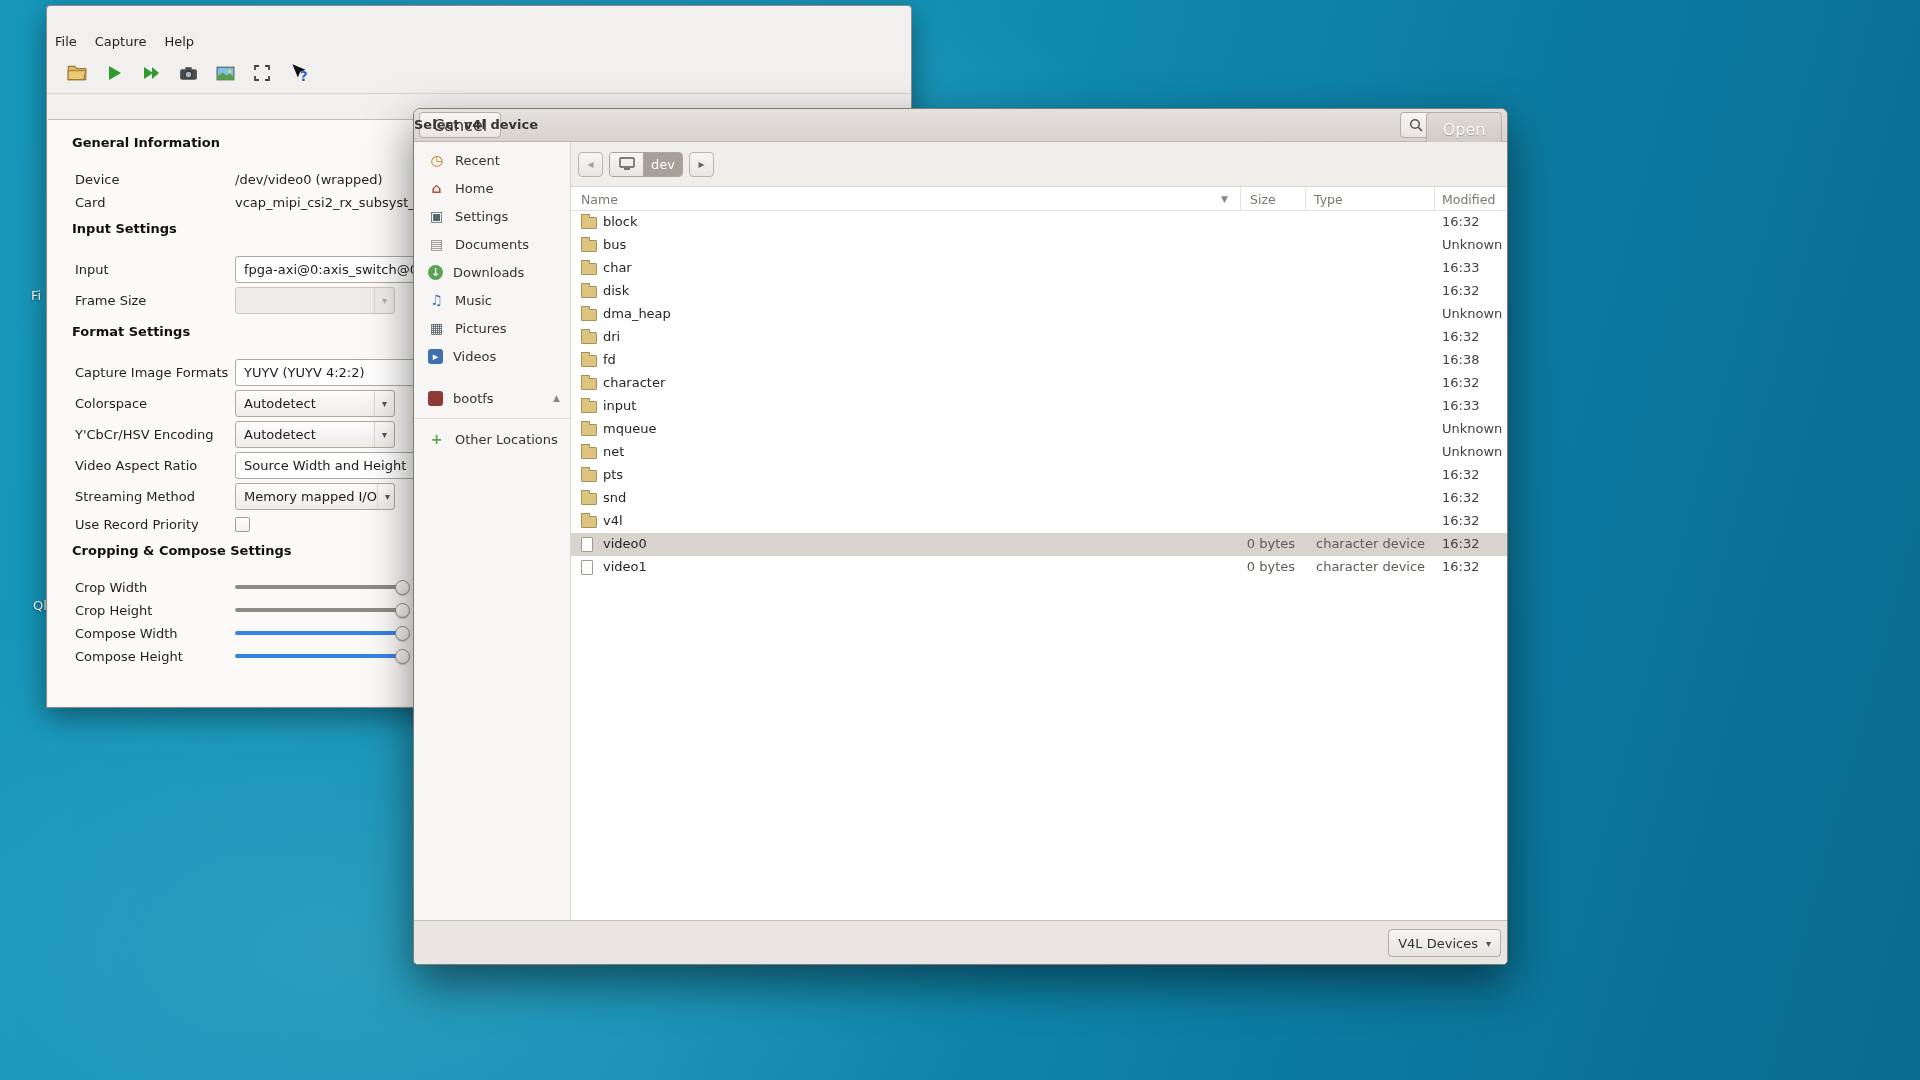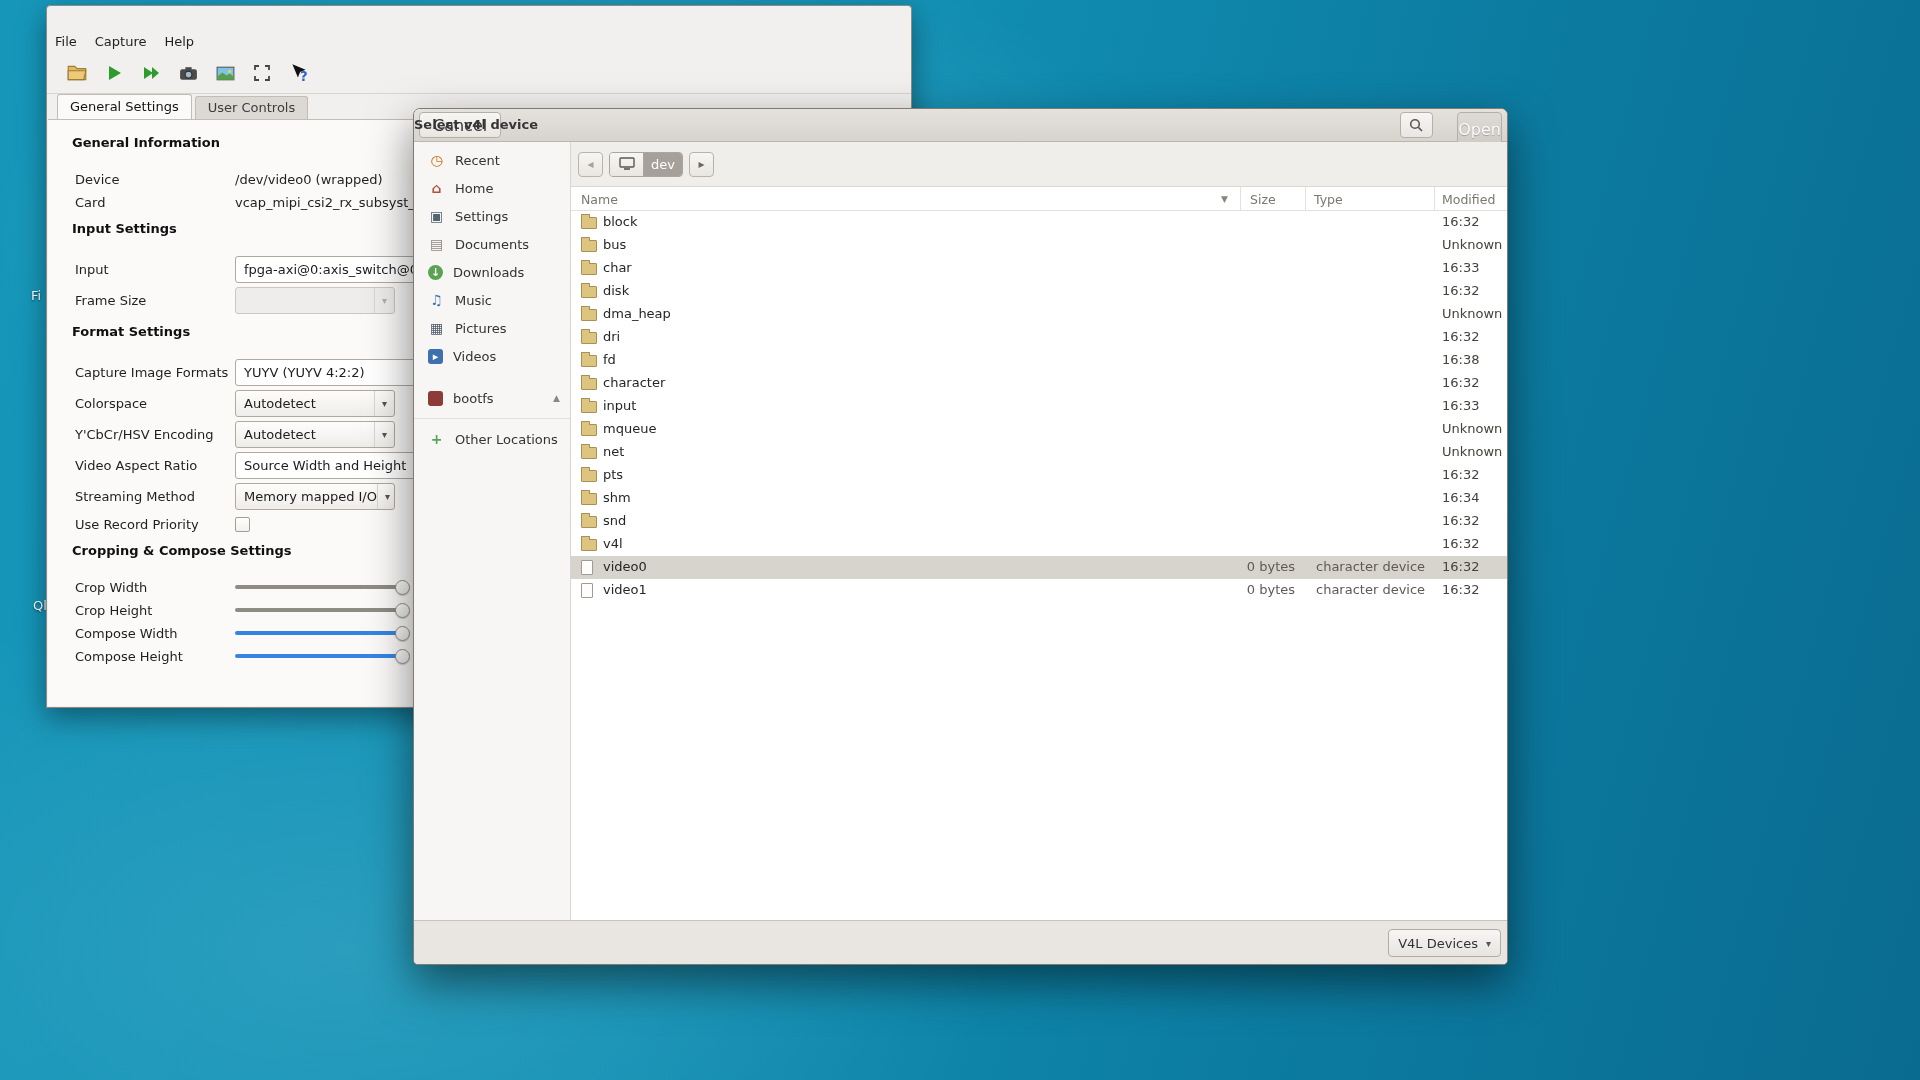--- a/index.html
+++ b/index.html
@@ -43,21 +43,21 @@
 .track.blue{background:#3584e4}
 .knob{position:absolute;right:-7px;top:-5px;width:15px;height:15px;border-radius:50%;background:linear-gradient(#fdfdfd,#ececea);border:1px solid #938e86;box-shadow:0 1px 1px rgba(0,0,0,.2)}
 
 
 .dialog{position:absolute;left:413px;top:108px;width:1095px;height:857px;background:#f3f2f0;border:1px solid #7f7a73;border-radius:7px 7px 5px 5px;box-shadow:0 18px 45px rgba(0,0,0,.5);z-index:20;overflow:hidden}
 .headerbar{position:absolute;left:0;top:0;right:0;height:33px;background:linear-gradient(#e5e2de,#d7d3cd);border-bottom:1px solid #bcb6ae}
 .hbtn{height:26px;display:flex;align-items:center;justify-content:center;border:1px solid #b5afa7;border-radius:4px;background:linear-gradient(#f7f6f4,#e9e6e2);font-size:16px;color:#353535;padding:0 13px}
 .cancel-btn{position:absolute;left:5px;top:3px}
 .dlg-title{position:absolute;left:0;right:0;top:8px;text-align:left;font-weight:bold;font-size:13px;color:#353535;pointer-events:none}
 .search-btn{position:absolute;right:74px;top:3px;width:33px;padding:0}
-.open-btn{position:absolute;right:5px;top:3px;width:45px;padding:16px;background:linear-gradient(#dedad5,#cfcac4);color:#fafafa;text-shadow:0 1px 1px rgba(0,0,0,.25)}
+.open-btn{position:absolute;right:5px;top:3px;width:76px;padding:16px;background:linear-gradient(#dedad5,#cfcac4);color:#fafafa;text-shadow:0 1px 1px rgba(0,0,0,.25)}
 .sidebar{position:absolute;left:0;top:33px;width:157px;bottom:44px;background:#f7f6f4;border-right:1px solid #d9d5d0;padding-top:4px}
 .side-item{height:28px;display:flex;align-items:center;padding-left:14px;gap:10px;font-size:13px;color:#333;position:relative}
 .sicon{width:17px;height:17px;display:flex;align-items:center;justify-content:center;font-size:14px;flex:none}
 .slabel{white-space:nowrap}
 .side-sep{height:1px;background:#e2dfda;margin:6px 0}
 .gap-top{margin-top:14px}
 .eject{position:absolute;right:10px;font-size:9px;color:#8b867f}
 .main{position:absolute;left:157px;top:33px;right:0;bottom:44px;background:#fff}
 .pathbar{position:absolute;left:0;top:0;right:0;height:45px;background:#f0eeeb;border-bottom:1px solid #dbd7d1;display:flex;align-items:center;padding-left:7px;gap:6px}
 .pbtn{width:25px;height:25px;border:1px solid #b9b3ab;border-radius:4px;background:linear-gradient(#f7f6f4,#e9e6e2);display:flex;align-items:center;justify-content:center;font-size:12px}
@@ -137,24 +137,20 @@
             <path d="M3 7V3h4M13 3h4v4M17 13v4h-4M7 17H3v-4"></path>
           </svg>
         </span>
       <span class="tbtn">
           <svg width="22" height="22" viewBox="0 0 20 20">
             <path d="M4 2l5 12 2-5 5-2z" fill="#111"></path>
             <text x="11" y="17" font-size="12" fill="#2962cc" font-weight="bold">?</text>
           </svg>
         </span>
     </div>
-    <div class="tabstrip">
-      <span class="tab active">General Settings</span>
-      <span class="tab">User Controls</span>
-    </div>
     <div class="win-content">
 
       <div class="fsection" style="top:15px">General Information</div>
       <div class="frow" style="top:44px">
         <span class="flabel">Device</span>
         <span class="fvalue">/dev/video0 (wrapped)</span>
       </div>
       <div class="frow" style="top:67px">
         <span class="flabel">Card</span>
         <span class="fvalue">vcap_mipi_csi2_rx_subsyst_</span>
@@ -412,27 +408,20 @@
   </div>
           <div class="frow-item">
     <span class="ficon icon-folder"></span>
     <span class="fname">pts</span>
     <span class="fsize"></span>
     <span class="ftype"></span>
     <span class="fmod">16:32</span>
   </div>
           <div class="frow-item">
     <span class="ficon icon-folder"></span>
-    <span class="fname">shm</span>
-    <span class="fsize"></span>
-    <span class="ftype"></span>
-    <span class="fmod">16:34</span>
-  </div>
-          <div class="frow-item">
-    <span class="ficon icon-folder"></span>
     <span class="fname">snd</span>
     <span class="fsize"></span>
     <span class="ftype"></span>
     <span class="fmod">16:32</span>
   </div>
           <div class="frow-item">
     <span class="ficon icon-folder"></span>
     <span class="fname">v4l</span>
     <span class="fsize"></span>
     <span class="ftype"></span>

